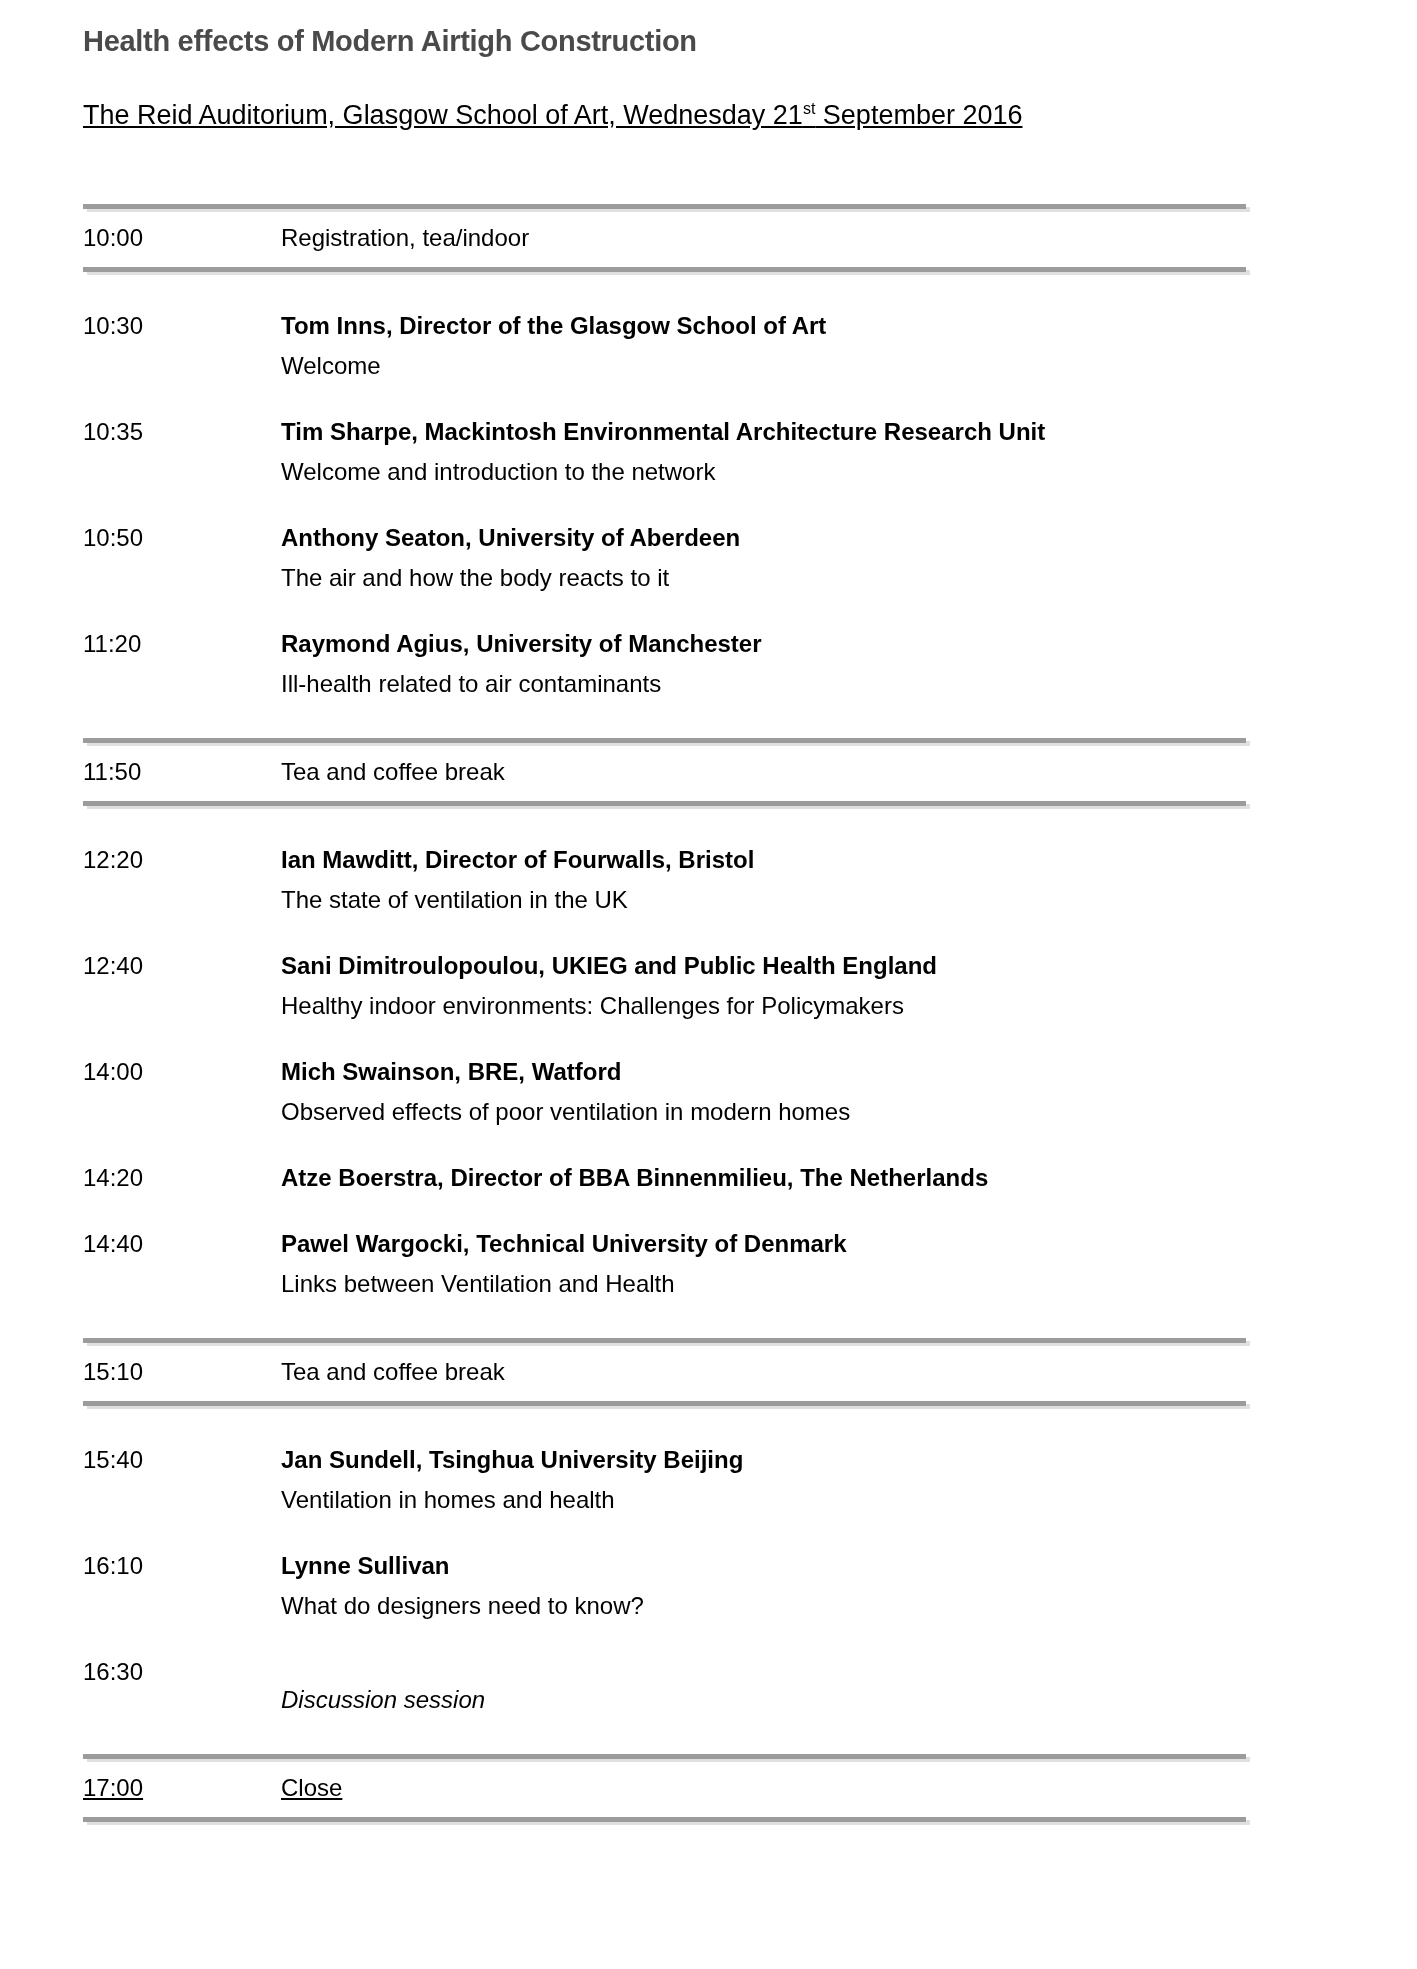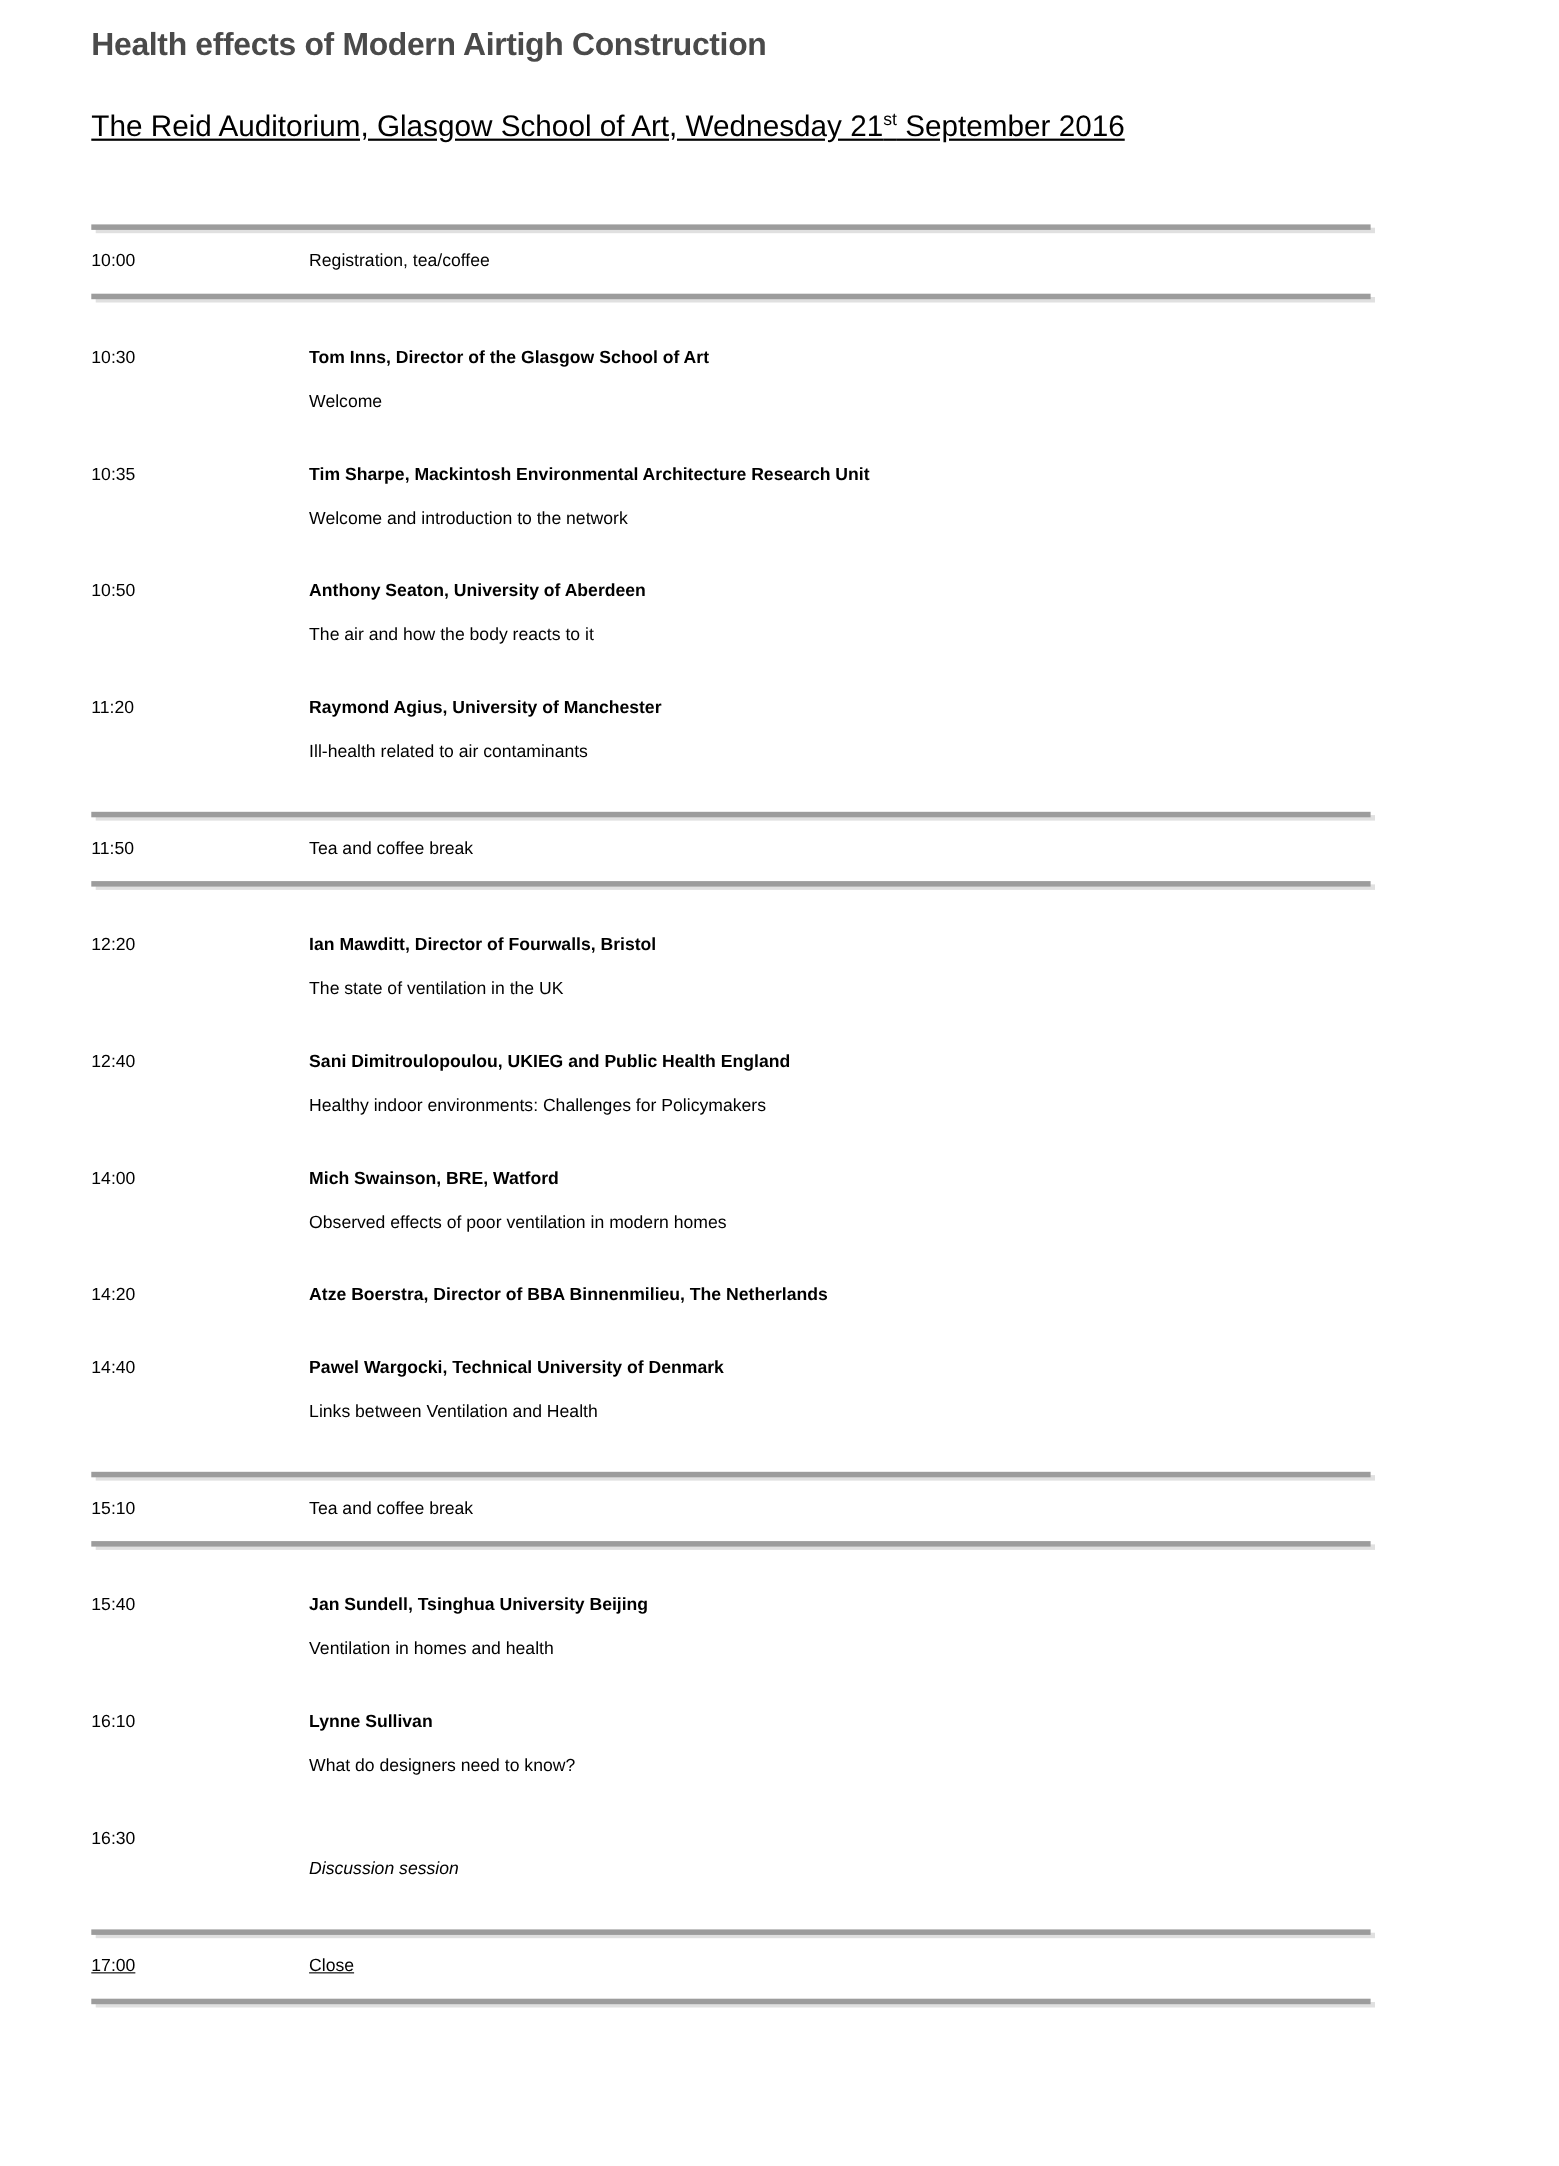--- a/index.html
+++ b/index.html
@@ -33,21 +33,21 @@
     line-height: 34px;
     color: var(--body_text, #000);
     text-decoration: underline;
   }
   p.subtitle sup {
     font-size: 16px;
     line-height: 0;
   }
   .schedule {
     margin-top: 72px;
-    font-size: 16px;
+    font-size: 24px;
     line-height: 24px;
   }
   .rule {
     height: 5px;
     background: var(--rule, #9c9c9c);
     box-shadow: 4px 3px 0 var(--rule_shadow, #e0e0e0);
   }
   .cols {
     display: flex;
     align-items: flex-start;
@@ -88,21 +88,21 @@
 
 <div class="page">
   <h1 class="doc-title">Health effects of Modern Airtigh Construction</h1>
   <p class="subtitle"><span>The Reid Auditorium, Glasgow School of Art, Wednesday 21</span><sup>st</sup><span> September 2016</span></p>
 
   <div class="schedule" id="schedule">
   <div class="row break">
     <div class="rule"></div>
     <div class="cols">
       <div class="time">10:00</div>
-      <div class="desc">Registration, tea/coffee</div>
+      <div class="desc">Registration, tea/indoor</div>
     </div>
     <div class="rule"></div>
   </div>
 
   <div class="row session">
     <div class="cols">
       <div class="time">10:30</div>
       <div class="content">
         <div class="speaker">Tom Inns, Director of the Glasgow School of Art</div>
         <div class="topic">Welcome</div>

